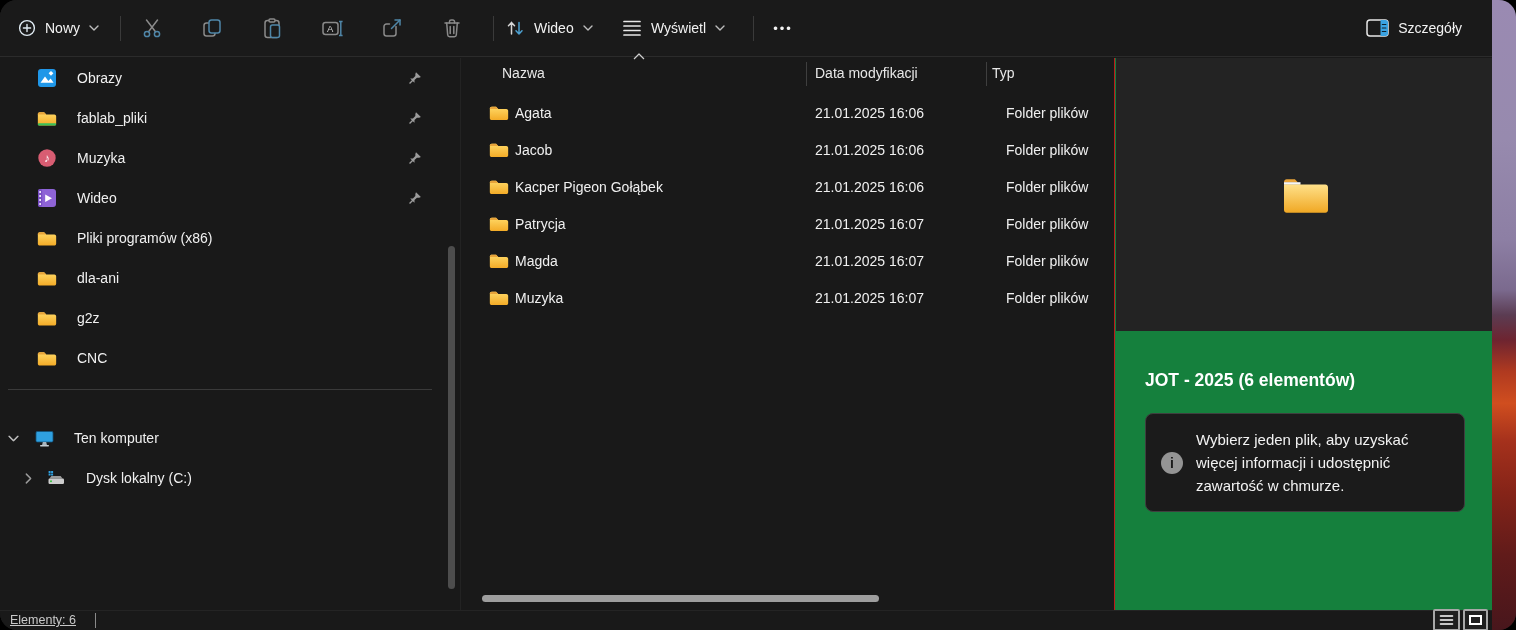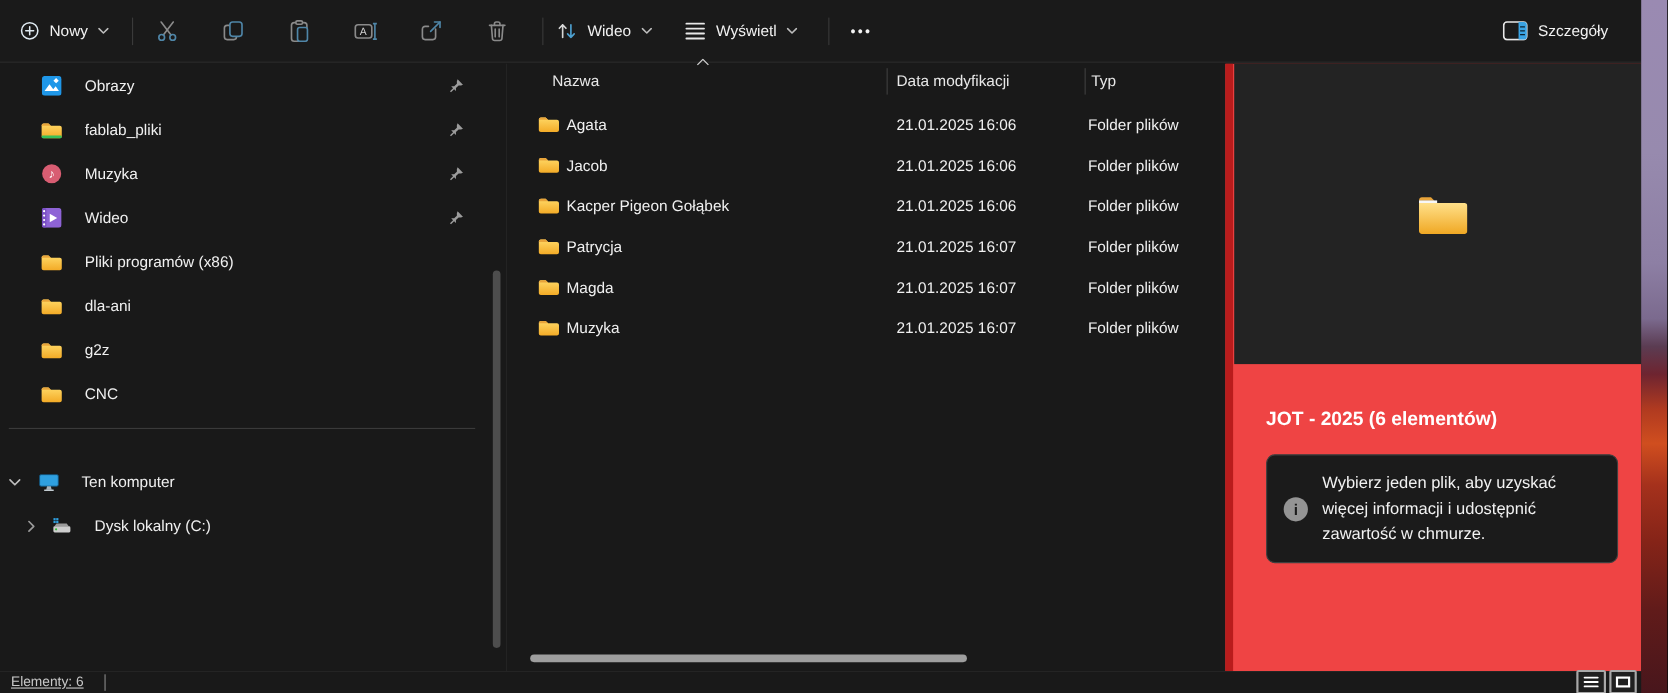--- a/index.html
+++ b/index.html
@@ -1,18 +1,18 @@
 <!DOCTYPE html>
 <html lang="pl" style="--accent-blue: #3aa3e3; --icon-steel-blue: #4f86a8; --folder-yellow: #f7b92e; --selection-bg: #2d2d2d; --window-bg: #191919; --preview-bg: #232323;"><head>
 <meta charset="utf-8">
 <style>
   * { margin:0; padding:0; box-sizing:border-box; }
   html,body { background:#000; }
   body { font-family:"Liberation Sans","DejaVu Sans",sans-serif; }
-  .screen { position:relative; width:1516px; height:630px; overflow:hidden; background:#191919; color:#f0f0f0; }
+  .screen { position:relative; width:1516px; height:630px; overflow:hidden; background:#191919; color:#f0f0f0;border-radius:17px; }
 
   
   .window { position:absolute; left:0; top:0; width:1492px; height:630px; background:#191919; }
 
   
   .toolbar { position:absolute; left:0; top:0; width:1492px; height:57px; background:#1a1a1a; border-bottom:1px solid #2b2b2b; }
   .tb-btn { position:absolute; display:flex; align-items:center; gap:9px; height:40px; top:8px; border-radius:4px; color:#f2f2f2; font-size:14px; cursor:default; }
   .tb-new { left:10px; padding:0 8px; }
   .tb-iconbtn { width:40px; justify-content:center; }
   .tb-sep { position:absolute; top:16px; width:1px; height:25px; background:#3a3a3a; }
@@ -40,25 +40,25 @@
   .fl-header { position:absolute; left:0; top:0; width:653px; height:36px; font-size:14px; color:#e8e8e8; }
   .fl-caret { position:absolute; left:172px; top:-5px; }
   .fl-h-name { position:absolute; left:41px; top:7px; }
   .fl-h-mod  { position:absolute; left:354px; top:7px; }
   .fl-h-type { position:absolute; left:531px; top:7px; }
   .fl-hdiv { position:absolute; top:4px; width:1px; height:24px; background:#3f3f3f; }
   .fl-row { position:absolute; left:0; width:645px; height:37px; font-size:14px; color:#f0f0f0; }
   .fl-row .ficon { position:absolute; left:28px; top:9px; }
   .fl-row .fname { position:absolute; left:54px; top:9px; white-space:nowrap; }
   .fl-row .fmod  { position:absolute; left:354px; top:9px; }
-  .fl-row .ftype { position:absolute; left:528px; top:9px;text-align:center; }
+  .fl-row .ftype { position:absolute; left:545px; top:9px;text-align:center; }
   .fl-hscroll { position:absolute; left:21px; top:537px; width:397px; height:7px; border-radius:4px; background:#9e9e9e; }
 
   
-  .details { position:absolute; left:1114px; top:58px; width:378px; height:552px; background:#ef4444; border-left:7px solid #b91c1c; }
+  .details { position:absolute; left:1114px; top:58px; width:378px; height:552px; background:#15803d; border-left:1px solid #b91c1c; }
   .dp-preview { position:absolute; left:1px; top:0; width:377px; height:273px; background:#232323; display:flex; align-items:center; justify-content:center; }
   .dp-title { position:absolute; left:30px; top:312px; font-size:17.5px; font-weight:700; color:#ffffff; }
   .dp-infobox { position:absolute; left:30px; top:355px; width:320px; height:99px; border:1px solid #3f3f3f; border-radius:8px; background:#1b1b1b; display:flex; align-items:center; }
   .dp-info-icon { flex:0 0 auto; margin-left:15px; width:22px; height:22px; border-radius:50%; background:#949494; color:#1b1b1b; font-weight:700; font-size:14px; display:flex; align-items:center; justify-content:center; }
   .dp-info-text { margin-left:13px; width:252px; font-size:15px; line-height:23px; color:#f2f2f2; }
 
   
   .statusbar { position:absolute; left:0; top:610px; width:1492px; height:20px; background:#191919; border-top:1px solid #242424; }
   .sb-count { position:absolute; left:10px; top:2px; font-size:12.5px; color:#c9c9c9;text-decoration:underline; }
   .sb-div { position:absolute; left:95px; top:2px; width:1px; height:15px; background:#8a8a8a; }

